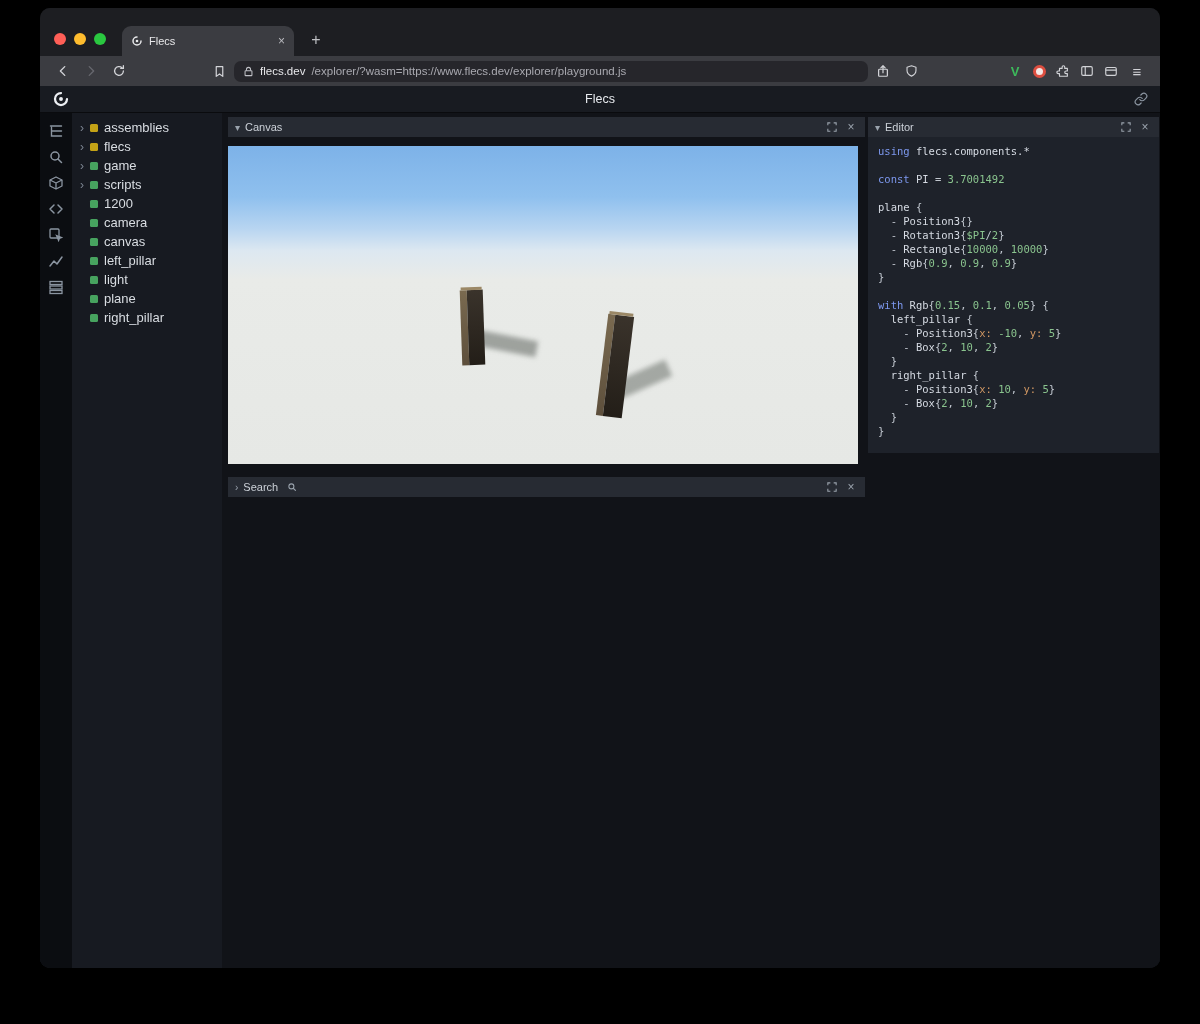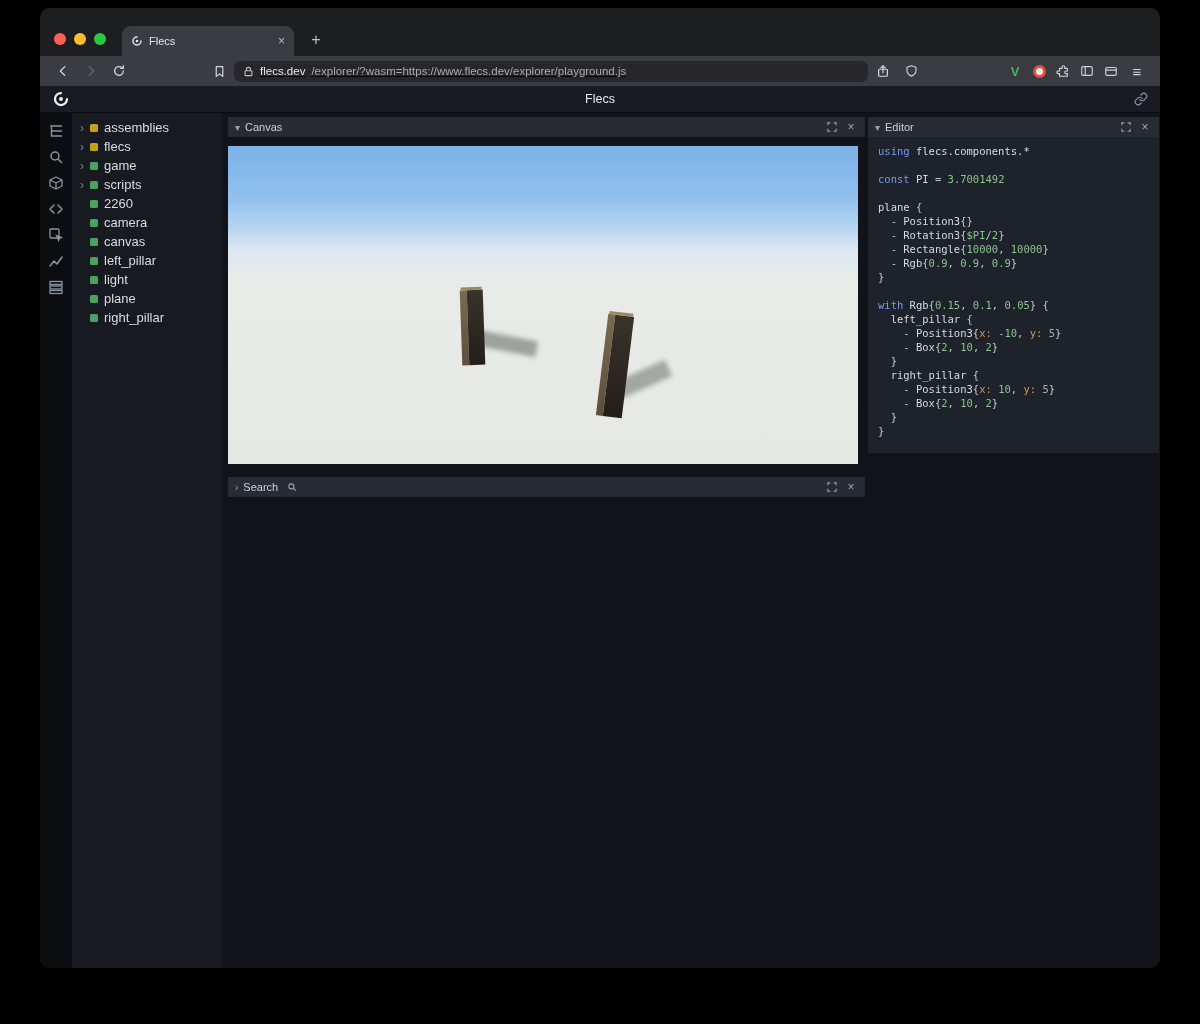--- a/index.html
+++ b/index.html
@@ -16,21 +16,21 @@
   .tab { margin-left:16px; width:172px; height:30px; background:#3b3c41; border-radius:9px 9px 0 0; display:flex; align-items:center; padding:0 9px; gap:6px; }
   .tab-title { flex:1; font-size:11px; color:#e8e8ea; text-align:left; }
   .tab-close { color:#b9babf; font-size:12px; cursor:default; }
   .newtab { margin-left:12px; margin-bottom:6px; color:#bfc0c4; font-size:16px; width:20px; height:20px; line-height:20px; text-align:center; }
 
   .toolbar { height:30px; background:#3b3c41; display:flex; align-items:center; padding:0 10px; gap:2px; flex:0 0 auto; }
   .tbtn { width:26px; height:22px; display:flex; align-items:center; justify-content:center; color:#d2d3d7; }
   .tbtn.disabled { color:#67686e; }
   .sp1 { width:70px; }
   .grow { flex:1; }
-  .urlbar { width:634px; height:21px; background:#26262b; border-radius:7px; display:flex; align-items:center; padding:0 9px; gap:6px;text-decoration:underline; }
+  .urlbar { width:634px; height:21px; background:#26262b; border-radius:7px; display:flex; align-items:center; padding:0 9px; gap:6px; }
   .url-domain { font-size:11.5px; color:#e7e7ea; white-space:nowrap; }
   .url-path { font-size:11.5px; color:#a9a9b0; white-space:nowrap; overflow:hidden; text-overflow:ellipsis; }
   .ext { width:22px; height:22px; display:flex; align-items:center; justify-content:center; }
   .vlogo { color:#3dba5b; font-weight:bold; font-size:13px; }
   .redring { width:13px; height:13px; border-radius:50%; border:3.5px solid #dd4f41; background:#f4e9e7; }
   .menu-glyph { color:#d2d3d7; font-size:15px; }
 
   
   .page { flex:1; display:flex; flex-direction:column; background:#111318; min-height:0; }
   .app-header { height:27px; background:#181b21; border-bottom:1px solid #0a0b0e; position:relative; display:flex; align-items:center; padding:0 12px; flex:0 0 auto; }
@@ -252,21 +252,21 @@
               <span class="tree-label">game</span>
             </div>
             <div class="tree-row">
               <span class="tree-chevron">›</span>
               <span class="tree-square" style="background: rgb(71, 163, 95);"></span>
               <span class="tree-label">scripts</span>
             </div>
             <div class="tree-row">
               <span class="tree-chevron"></span>
               <span class="tree-square" style="background: rgb(71, 163, 95);"></span>
-              <span class="tree-label">2260</span>
+              <span class="tree-label">1200</span>
             </div>
             <div class="tree-row">
               <span class="tree-chevron"></span>
               <span class="tree-square" style="background: rgb(71, 163, 95);"></span>
               <span class="tree-label">camera</span>
             </div>
             <div class="tree-row">
               <span class="tree-chevron"></span>
               <span class="tree-square" style="background: rgb(71, 163, 95);"></span>
               <span class="tree-label">canvas</span>

